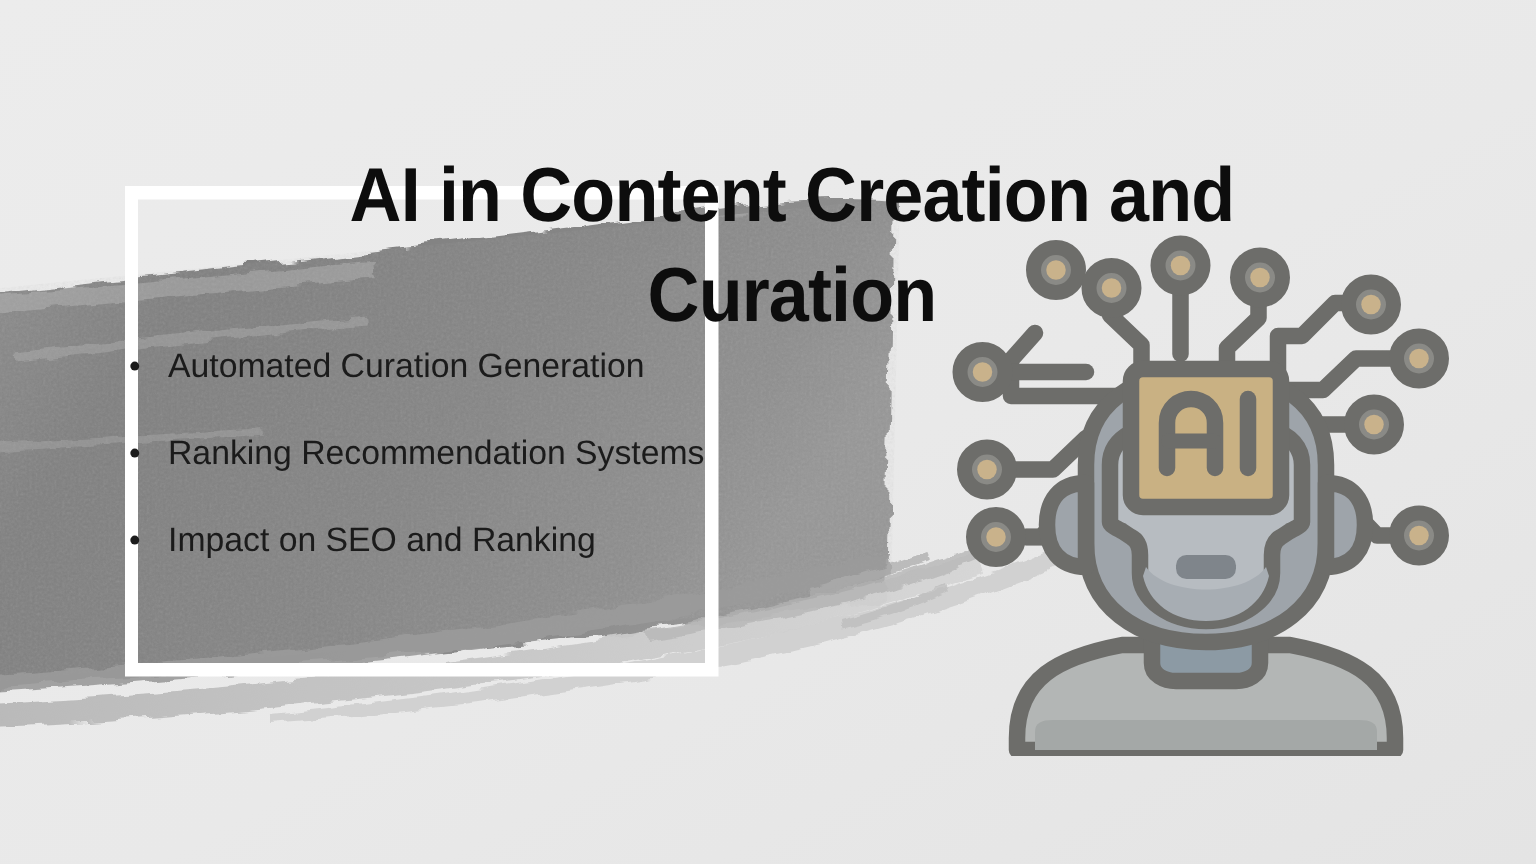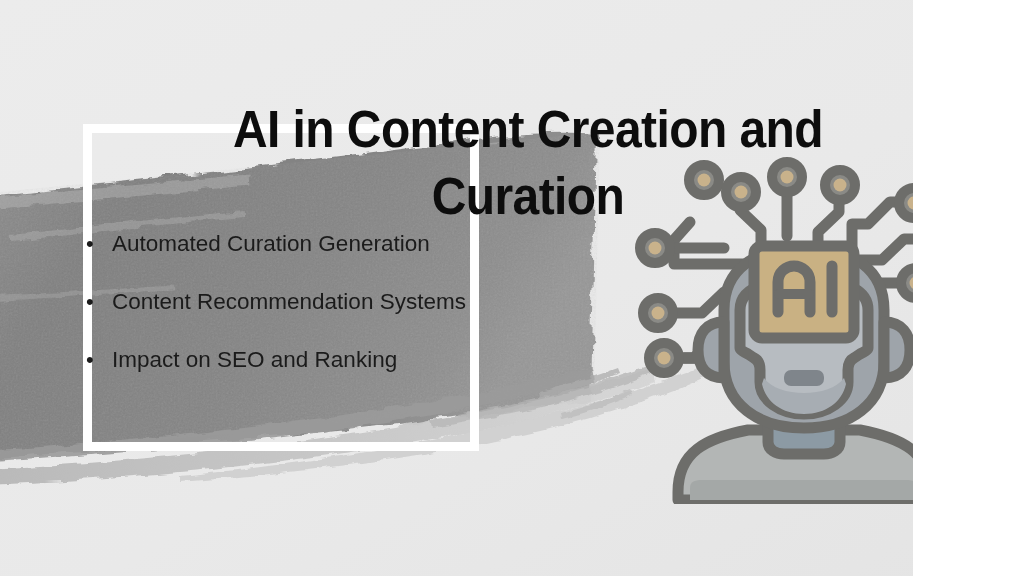--- a/index.html
+++ b/index.html
@@ -8,21 +8,21 @@
   }
   body {
     width: 1024px;
     height: 576px;
     overflow: hidden;
     font-family: "Liberation Sans", sans-serif;
   }
 
   #slide {
     position: relative;
-    width: 913px;
+    width: 1024px;
     height: 576px;
     background: #f9a8d4;
     overflow: hidden;
   }
 
   
   #brush-layer {
     position: absolute;
     left: 0;
     top: 0;
@@ -194,21 +194,21 @@
 
   <h1 id="title">AI in Content Creation and Curation</h1>
 
   <ul id="bullets" style="list-style:none;margin:0;padding:0;">
     <li class="bullet-row">
       <span class="bullet-dot">•</span>
       <span class="bullet-text">Automated Curation Generation</span>
     </li>
     <li class="bullet-row">
       <span class="bullet-dot">•</span>
-      <span class="bullet-text">Content Recommendation Systems</span>
+      <span class="bullet-text">Ranking Recommendation Systems</span>
     </li>
     <li class="bullet-row">
       <span class="bullet-dot">•</span>
       <span class="bullet-text">Impact on SEO and Ranking</span>
     </li>
   </ul>
 
   <svg id="ai-illustration" viewBox="0 0 352 352" aria-hidden="true">
 
     <g stroke="#6d6d6a" stroke-width="11" fill="none" stroke-linecap="round" stroke-linejoin="round">

